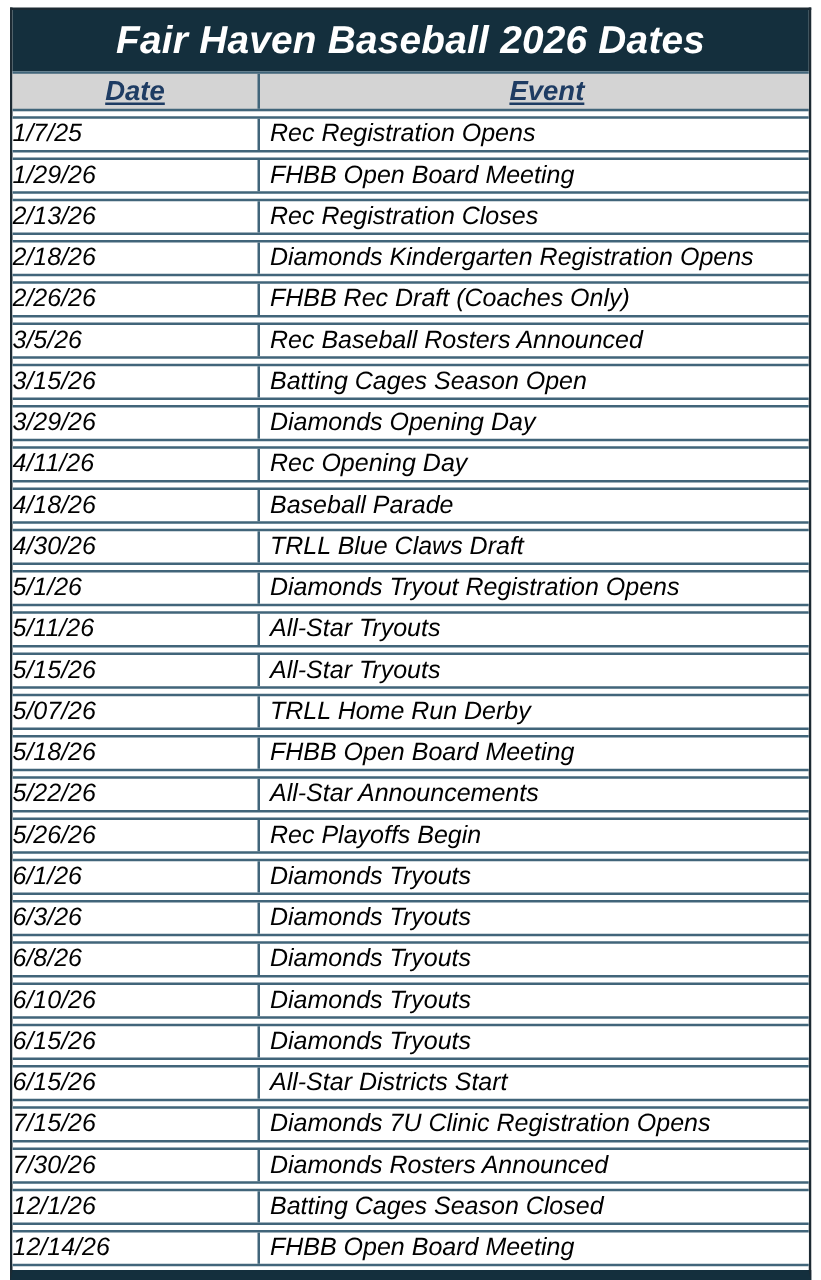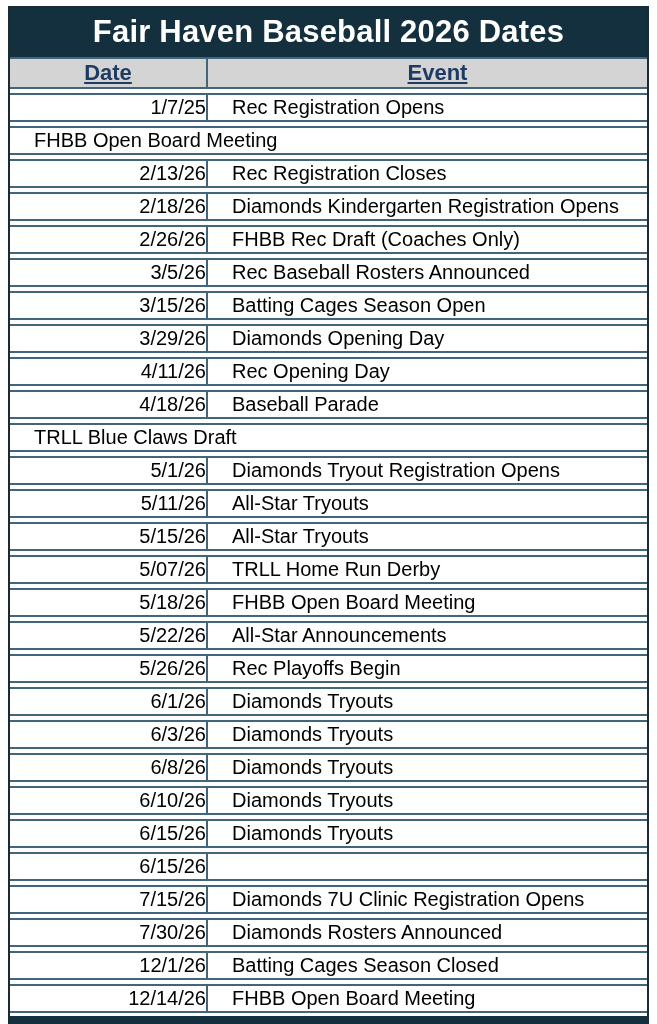--- a/index.html
+++ b/index.html
@@ -8,20 +8,21 @@
     background: #ffffff;
     font-family: "Liberation Sans", "DejaVu Sans", sans-serif;
   }
   .page {
     width: 657px;
     height: 1024px;
     box-sizing: border-box;
     padding: 6px 8px 0 8px;
     background: var(--page-bg, #ffffff);
     position: relative;
+    font-style: italic;
   }
   .table-frame {
     box-sizing: border-box;
     border: 2px solid var(--outer-border, #1c2a33);
     border-bottom: 10px solid var(--bottom-bar, #142f3d);
     background: #ffffff;
     padding-bottom: 3px;
   }
   .title-bar {
     background: var(--title-bg, #142f3d);
@@ -68,27 +69,27 @@
     box-sizing: border-box;
     font-size: 20px;
     color: #000000;
     line-height: 25px;
     padding: 0;
     white-space: nowrap;
     overflow: hidden;
   }
   .cell-date {
     width: 198px;
-    text-align: right;
+    text-align: left;
     border-right: 2px solid var(--row-border, #41657a);
   }
   .cell-event {
     flex: 1;
     text-align: left;
-    padding-left: 24px;
+    padding-left: 8px;
   }
 </style>
 </head>
 <body>
 
 <div class="page">
   <div class="table-frame">
 
     <div class="title-bar">Fair Haven Baseball 2026 Dates</div>
 
@@ -100,20 +101,21 @@
         <span class="underlined">Event</span>
       </div>
     </div>
 
     <div id="table-body">
         <div class="row">
           <div class="cell cell-date">1/7/25</div>
           <div class="cell cell-event">Rec Registration Opens</div>
         </div>
         <div class="row">
+          <div class="cell cell-date">1/29/26</div>
           <div class="cell cell-event">FHBB Open Board Meeting</div>
         </div>
         <div class="row">
           <div class="cell cell-date">2/13/26</div>
           <div class="cell cell-event">Rec Registration Closes</div>
         </div>
         <div class="row">
           <div class="cell cell-date">2/18/26</div>
           <div class="cell cell-event">Diamonds Kindergarten Registration Opens</div>
         </div>
@@ -135,20 +137,21 @@
         </div>
         <div class="row">
           <div class="cell cell-date">4/11/26</div>
           <div class="cell cell-event">Rec Opening Day</div>
         </div>
         <div class="row">
           <div class="cell cell-date">4/18/26</div>
           <div class="cell cell-event">Baseball Parade</div>
         </div>
         <div class="row">
+          <div class="cell cell-date">4/30/26</div>
           <div class="cell cell-event">TRLL Blue Claws Draft</div>
         </div>
         <div class="row">
           <div class="cell cell-date">5/1/26</div>
           <div class="cell cell-event">Diamonds Tryout Registration Opens</div>
         </div>
         <div class="row">
           <div class="cell cell-date">5/11/26</div>
           <div class="cell cell-event">All-Star Tryouts</div>
         </div>
@@ -187,20 +190,21 @@
         <div class="row">
           <div class="cell cell-date">6/10/26</div>
           <div class="cell cell-event">Diamonds Tryouts</div>
         </div>
         <div class="row">
           <div class="cell cell-date">6/15/26</div>
           <div class="cell cell-event">Diamonds Tryouts</div>
         </div>
         <div class="row">
           <div class="cell cell-date">6/15/26</div>
+          <div class="cell cell-event">All-Star Districts Start</div>
         </div>
         <div class="row">
           <div class="cell cell-date">7/15/26</div>
           <div class="cell cell-event">Diamonds 7U Clinic Registration Opens</div>
         </div>
         <div class="row">
           <div class="cell cell-date">7/30/26</div>
           <div class="cell cell-event">Diamonds Rosters Announced</div>
         </div>
         <div class="row">

